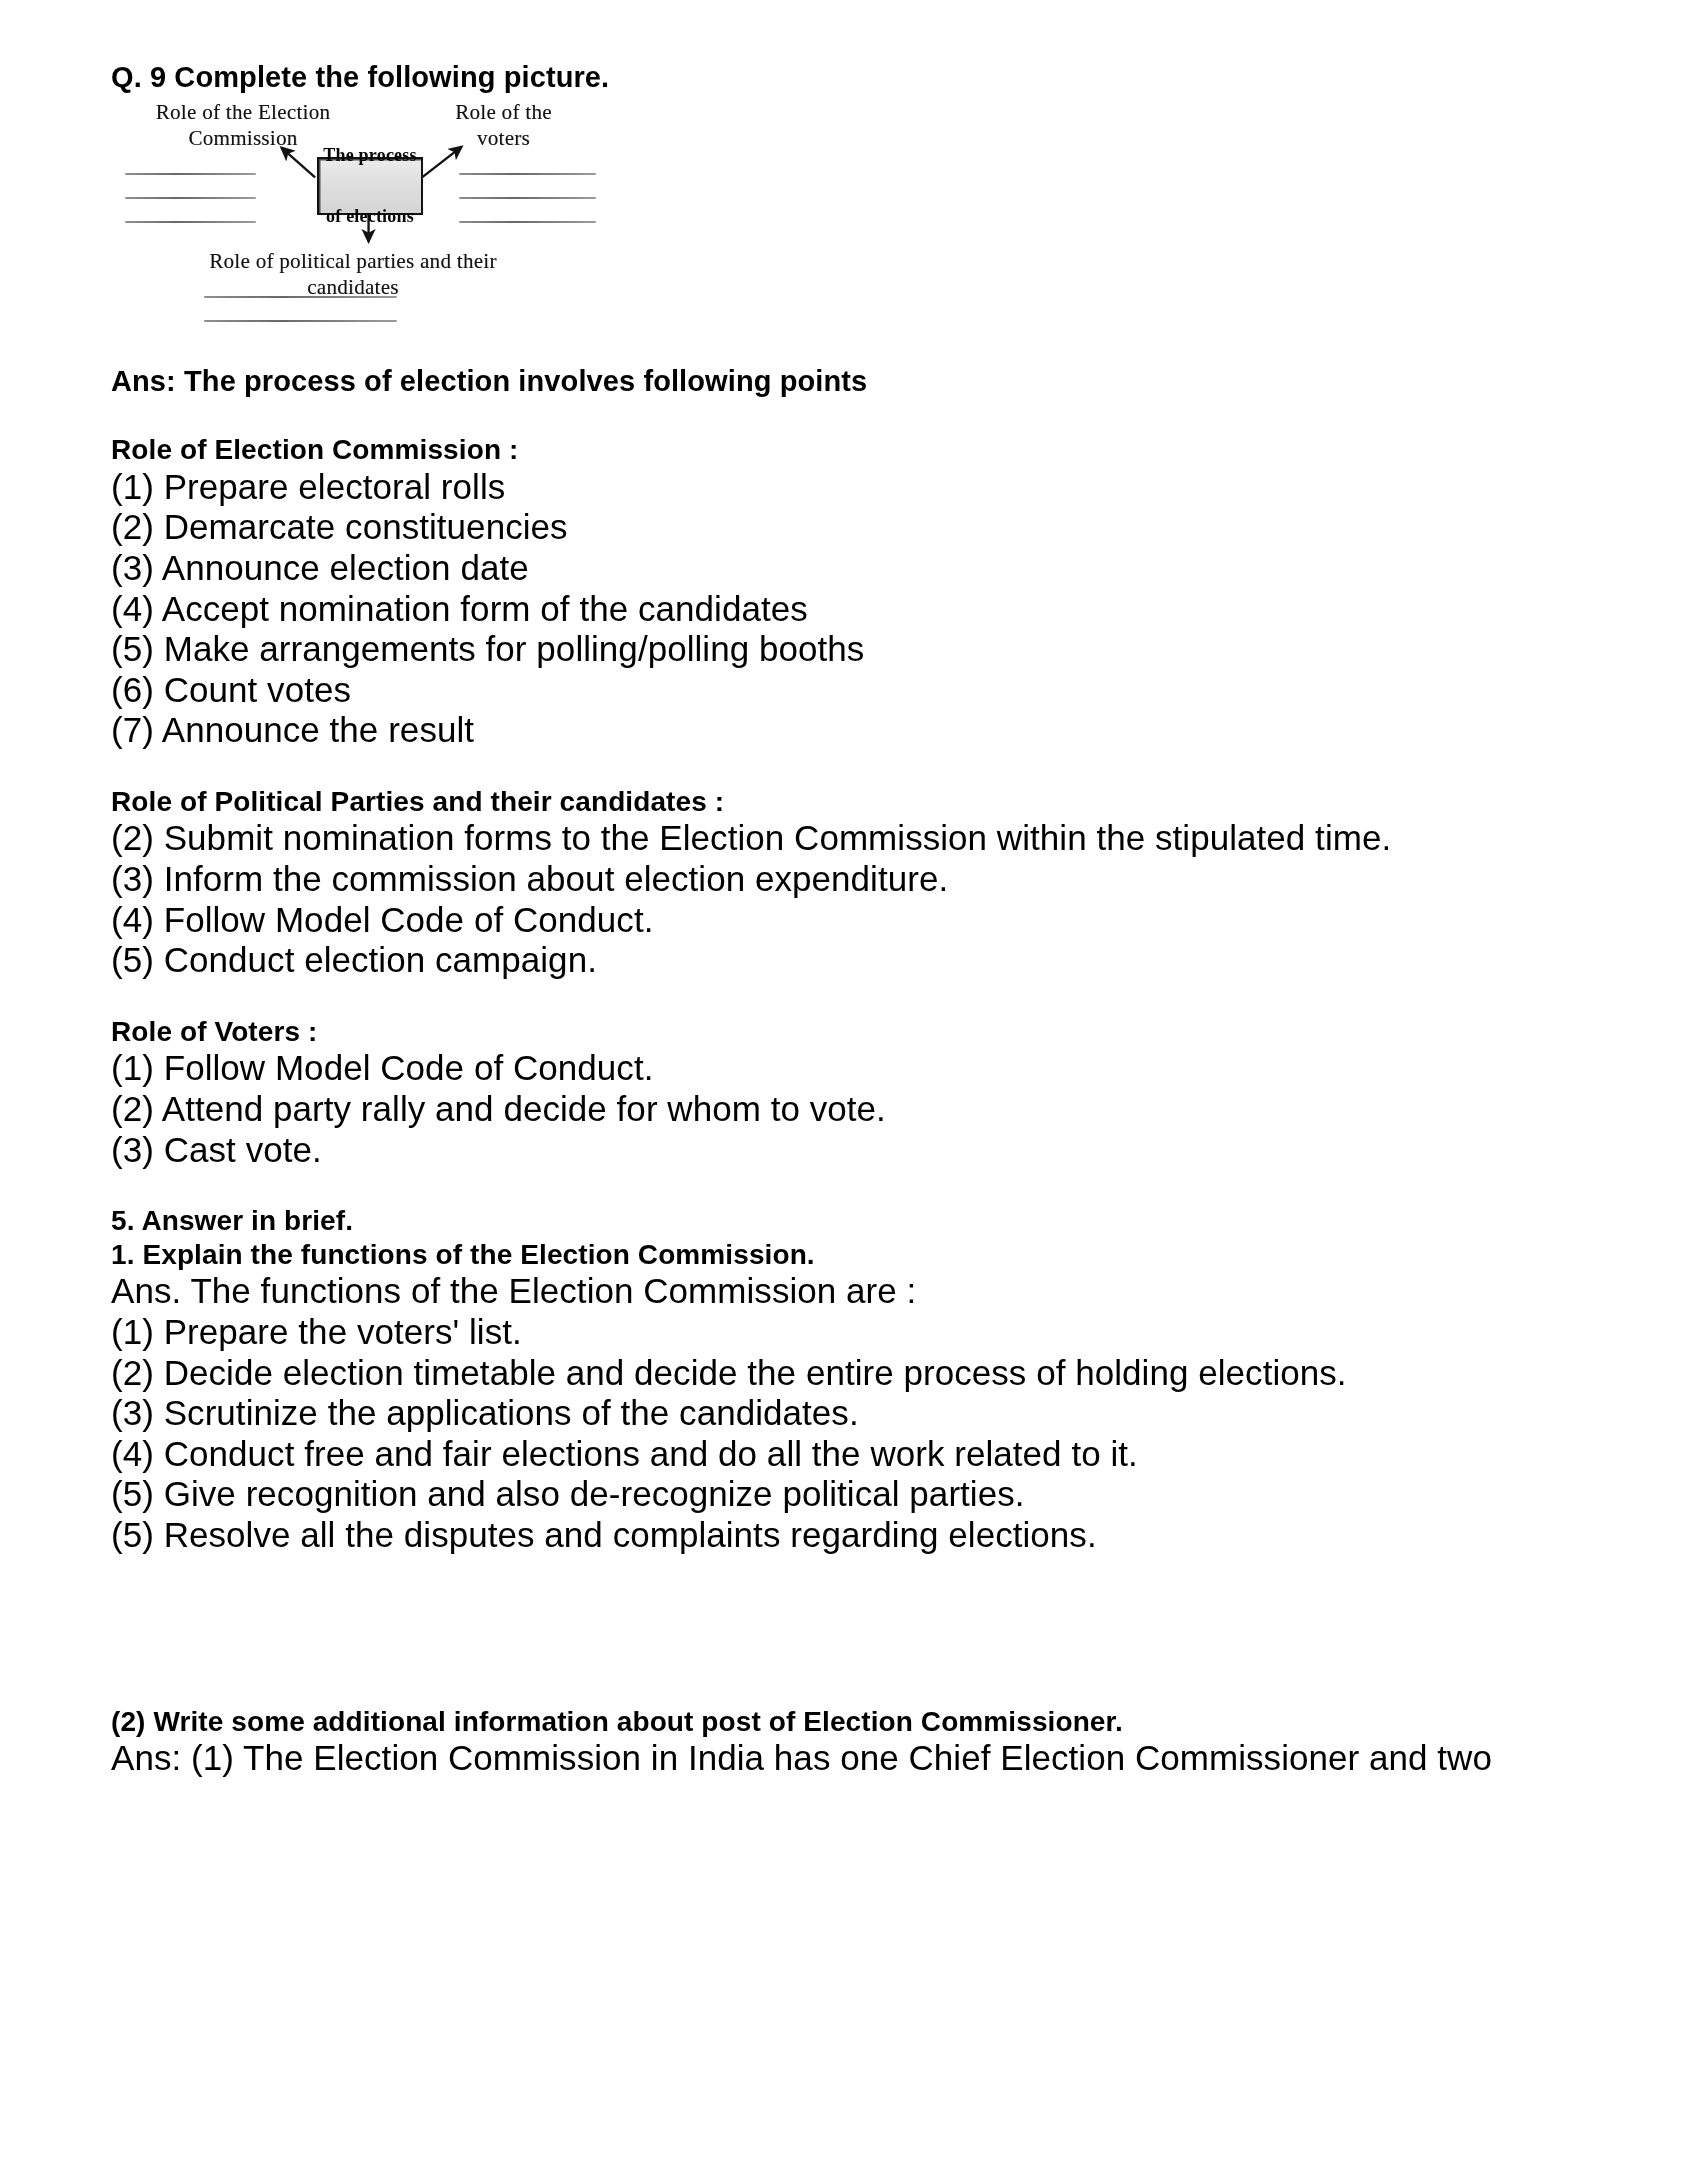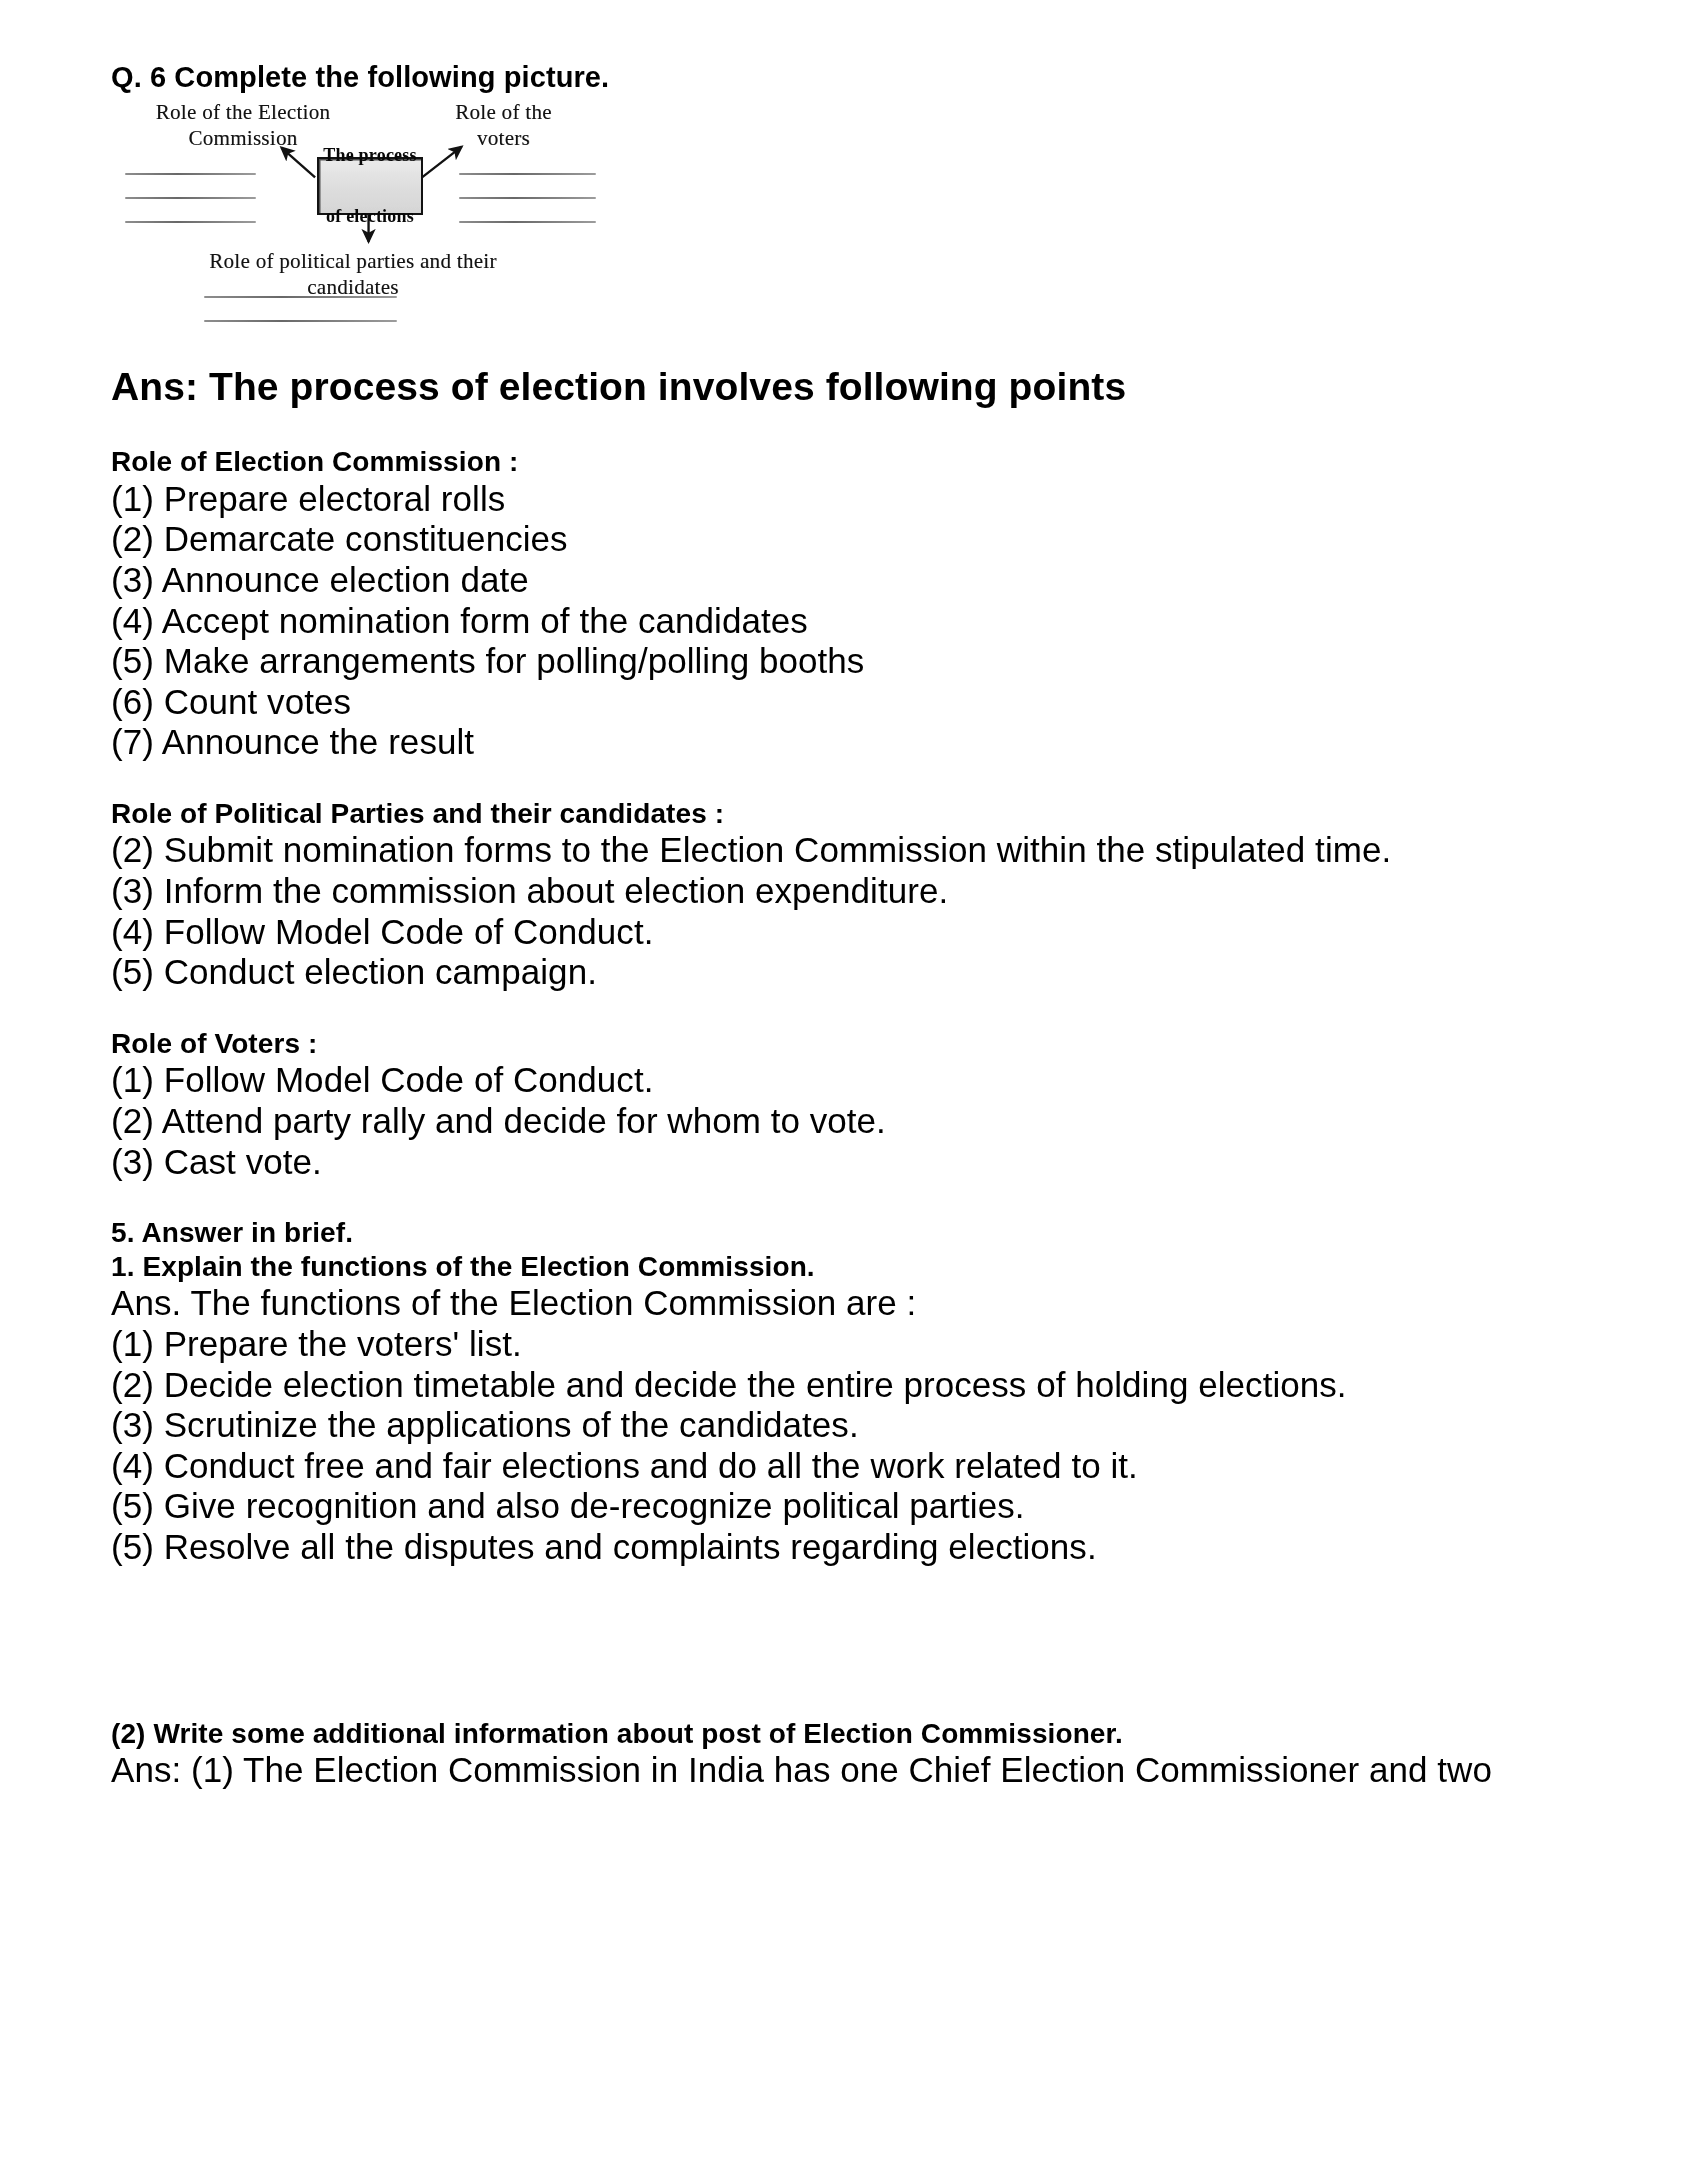--- a/index.html
+++ b/index.html
@@ -26,21 +26,21 @@
 
   
   .q-title {
     font-size: 29px;
     font-weight: bold;
     letter-spacing: 0.1px;
     margin: 0 0 6px 0;
     line-height: 1.15;
   }
   .ans-lead {
-    font-size: 39px;
+    font-size: 29px;
     font-weight: bold;
     margin: 0;
     line-height: 1.2;
     letter-spacing: 0.1px;
   }
   .section-head {
     font-size: 28px;
     font-weight: bold;
     margin: 0;
     line-height: 1.2;
@@ -131,21 +131,21 @@
     pointer-events: none;
   }
 
   .list-block { margin: 0; padding: 0; }
 </style>
 </head>
 <body>
 
 <div class="page">
 
-  <div class="q-title">Q. 6 Complete the following picture.</div>
+  <div class="q-title">Q. 9 Complete the following picture.</div>
 
   <div class="diagram">
 
     <svg class="dg-svg" viewBox="0 0 520 232">
       <defs>
         <marker id="arrhead" markerWidth="7" markerHeight="7" refX="5.4" refY="3" orient="auto">
           <path d="M0,0 L6.4,3 L0,6 L1.6,3 z" fill="#1a1a1a"></path>
         </marker>
       </defs>
 

